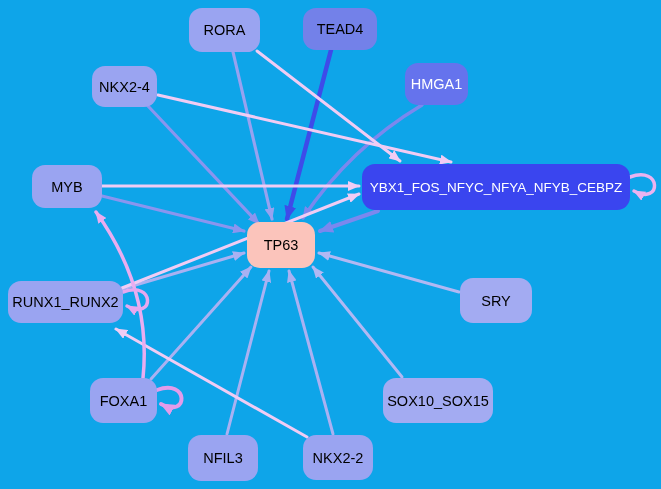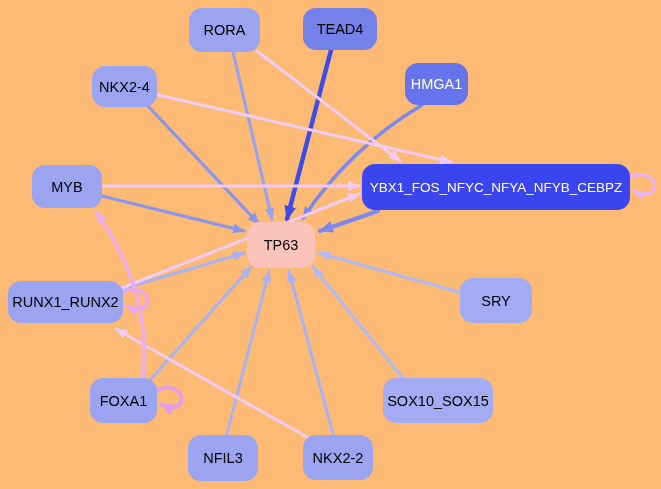--- a/index.html
+++ b/index.html
@@ -1,16 +1,16 @@
 <!DOCTYPE html>
 <html><head>
 <meta charset="utf-8">
 <style>
   html,body{margin:0;padding:0;background:#ffffff;}
-  #stage{position:relative;width:661px;height:489px;background:#fdba74;overflow:hidden;
+  #stage{position:relative;width:661px;height:489px;background:#0ea5e9;overflow:hidden;
          font-family:"Liberation Sans", sans-serif;}
   svg{position:absolute;left:0;top:0;}
   .node-rect{stroke:none;}
   .node-label{pointer-events:none;}
 </style>
 </head>
 <body>
 
 <div id="stage">
   <svg id="graph" xmlns="http://www.w3.org/2000/svg" width="661" height="489" viewBox="0 0 661 489">

